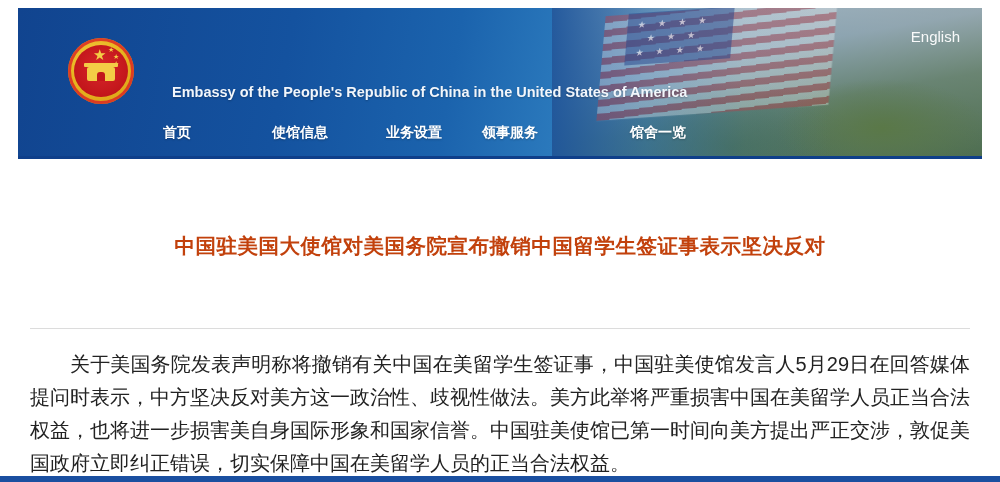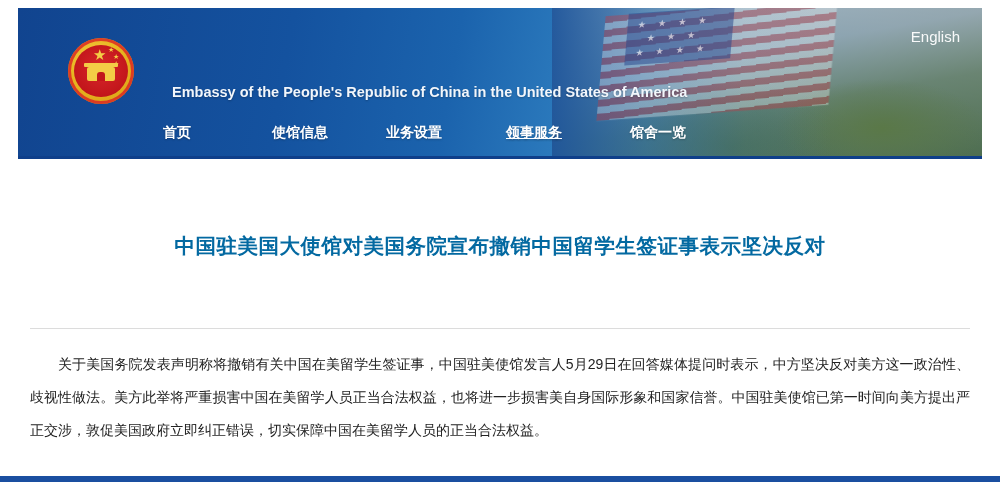--- a/index.html
+++ b/index.html
@@ -222,21 +222,21 @@
   }
   
   .article-title {
     position: absolute;
     left: 0;
     top: 232px;
     width: 1000px;
     text-align: center;
     font-size: 20.5px;
     font-weight: bold;
-    color: #0369a1;
+    color: #c2410c;
     letter-spacing: 0.5px;
   }
   .article-date {
     position: absolute;
     left: 0;
     top: 290px;
     width: 1000px;
     text-align: center;
     font-size: 12px;
     color: #8a8a8a;
@@ -247,21 +247,21 @@
     top: 328px;
     width: 940px;
     height: 1px;
     background: #dcdcdc;
   }
   .article-body {
     position: absolute;
     left: 30px;
     top: 348px;
     width: 940px;
-    font-size: 14px;
+    font-size: 20px;
     line-height: 33px;
     color: #222222;
     text-align: justify;
     text-indent: 2em;
   }
   .footer-rule {
     position: absolute;
     left: 0;
     bottom: 0;
     width: 1000px;
@@ -303,21 +303,21 @@
       <div class="smallstar" style="left:44px; top:32px;">★</div>
       <div class="gate"></div>
     </div>
 
     <div class="title-en">Embassy of the People's Republic of China in the United States of America</div>
 
     <div class="nav">
       <div class="nav-item" style="left:145px;">首页</div>
       <div class="nav-item" style="left:254px;">使馆信息</div>
       <div class="nav-item" style="left:368px;">业务设置</div>
-      <div class="nav-item" style="left:488px;text-decoration:underline;">领事服务</div>
+      <div class="nav-item" style="left:464px;">领事服务</div>
       <div class="nav-item" style="left:612px;">馆舍一览</div>
     </div>
   </div>
   <div class="banner-bottom-line"></div>
 
 
   <div class="article-title">中国驻美国大使馆对美国务院宣布撤销中国留学生签证事表示坚决反对</div>
   <div class="divider"></div>
   <div class="article-body">关于美国务院发表声明称将撤销有关中国在美留学生签证事，中国驻美使馆发言人5月29日在回答媒体提问时表示，中方坚决反对美方这一政治性、歧视性做法。美方此举将严重损害中国在美留学人员正当合法权益，也将进一步损害美自身国际形象和国家信誉。中国驻美使馆已第一时间向美方提出严正交涉，敦促美国政府立即纠正错误，切实保障中国在美留学人员的正当合法权益。</div>
 

